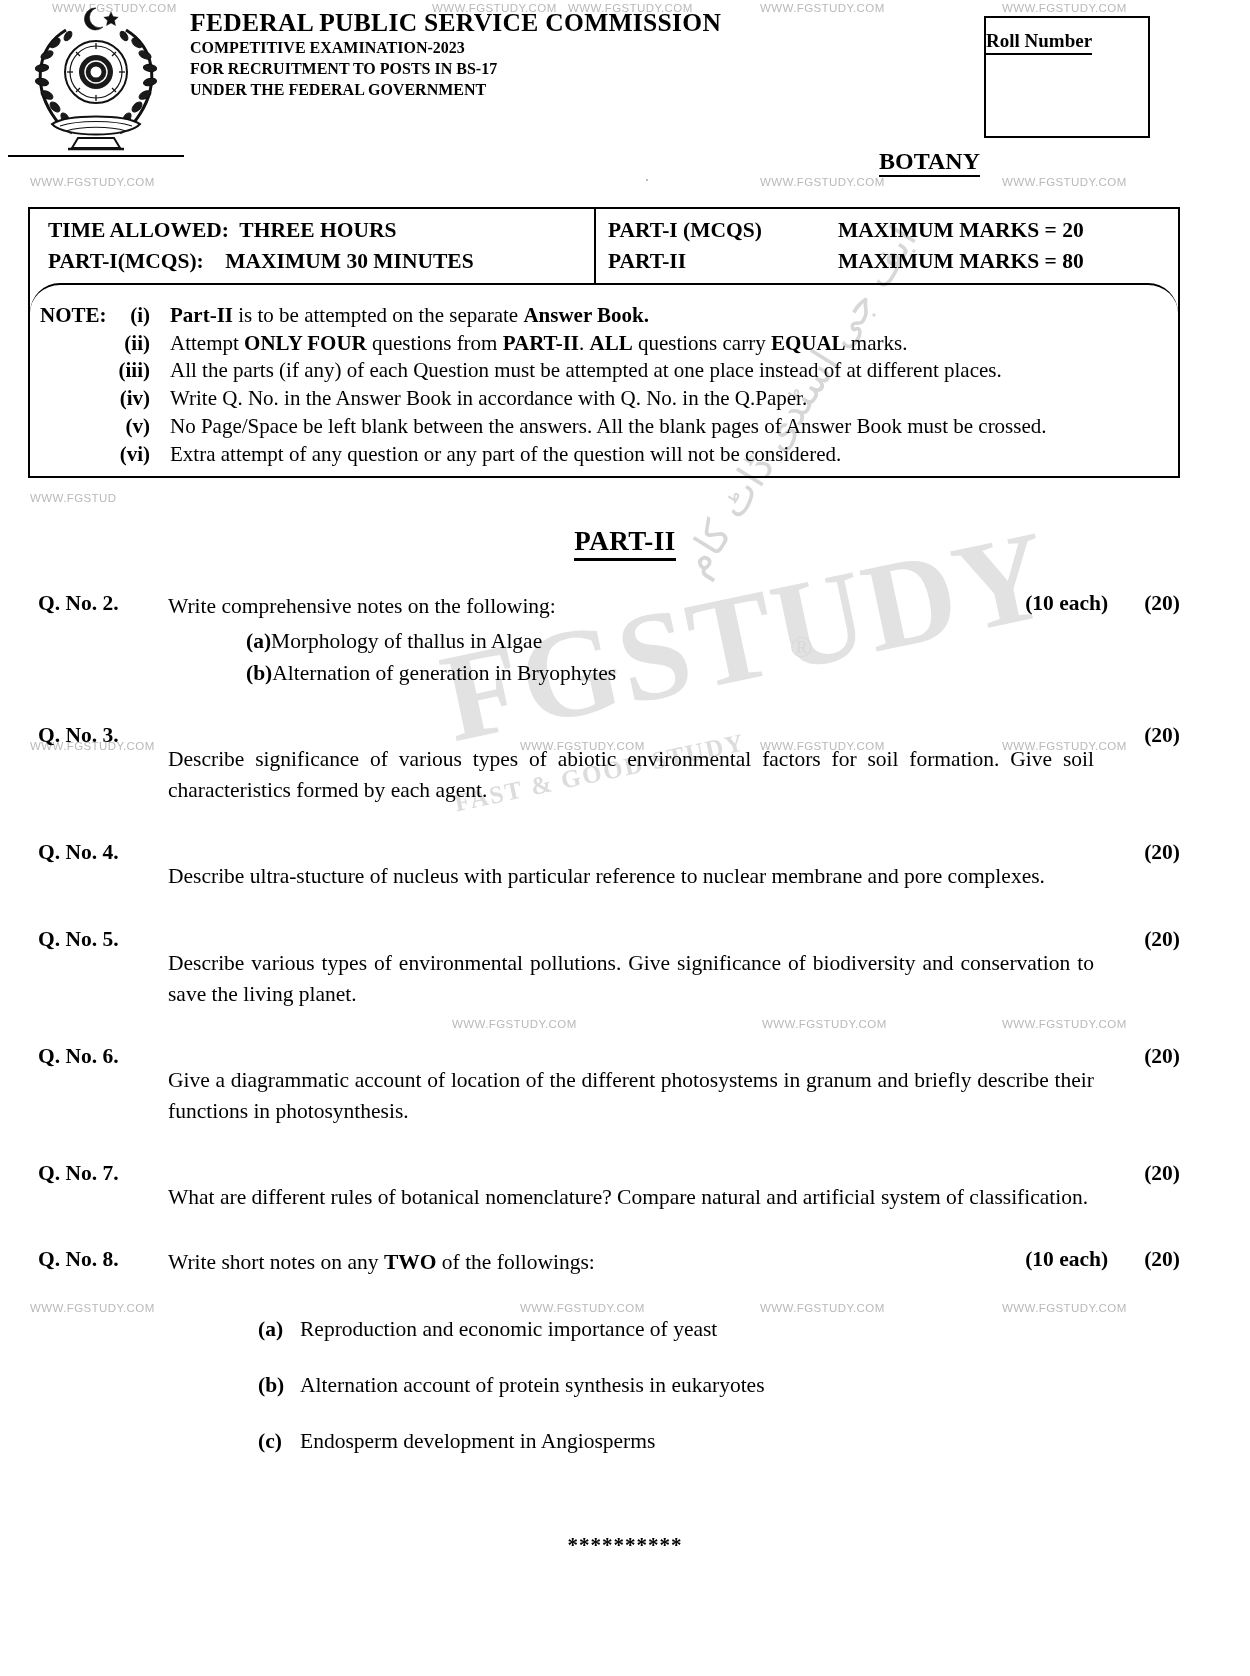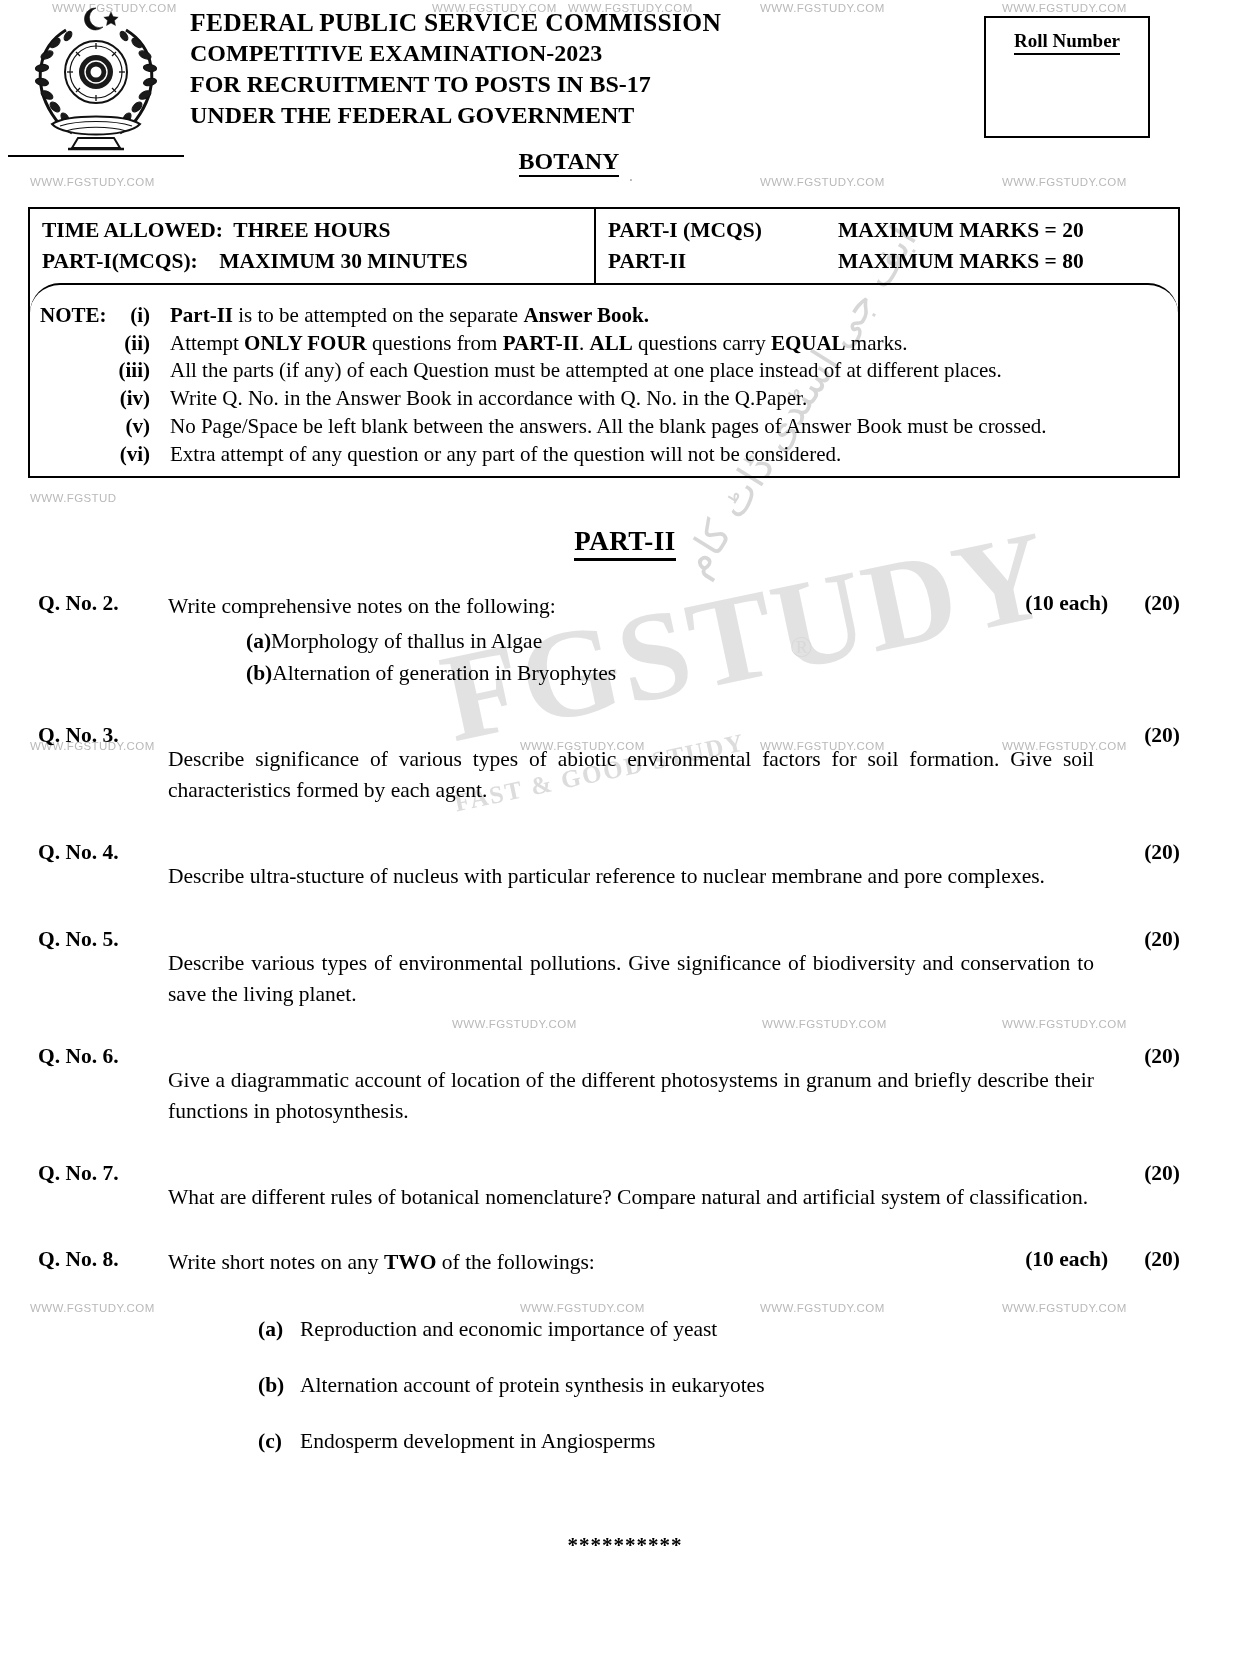--- a/index.html
+++ b/index.html
@@ -102,30 +102,30 @@
   }
   .head-titles .l1 {
     font-size: 25.5px;
     font-weight: bold;
     letter-spacing: 0.3px;
     line-height: 1.18;
   }
   .head-titles .l2,
   .head-titles .l3,
   .head-titles .l4 {
-    font-size: 24px;
+    font-size: 16px;
     font-weight: bold;
     line-height: 1.3;
   }
   .subject {
     position: absolute;
-    left: 174px;
+    left: 190px;
     top: 148px;
     width: 790px;
-    text-align: center;
+    text-align: right;
     font-size: 24px;
     font-weight: bold;
   }
   .subject span {
     border-bottom: 2.5px solid #000;
     padding-bottom: 1px;
   }
   .subject .tick {
     position: absolute;
     left: 455px;
@@ -135,21 +135,21 @@
     color: #555;
     border: none;
   }
   .roll-box {
     position: absolute;
     right: 100px;
     top: 16px;
     width: 162px;
     height: 118px;
     border: 2.5px solid #000;
-    text-align: center;
+    text-align: left;
   }
   .roll-box .lbl {
     display: inline-block;
     margin-top: 12px;
     font-size: 19px;
     font-weight: bold;
     border-bottom: 2px solid #000;
     padding-bottom: 1px;
   }
 
@@ -159,21 +159,21 @@
     z-index: 10;
     margin: 7px 70px 0 28px;
     border: 2.5px solid #000;
   }
   .info-row {
     display: flex;
   }
   .info-left {
     width: 566px;
     border-right: 2.5px solid #000;
-    padding: 6px 0 7px 12px;
+    padding: 6px 0 7px 18px;
     box-sizing: border-box;
   }
   .info-right {
     flex: 1;
     padding: 6px 0 7px 12px;
     box-sizing: border-box;
   }
   .info-left div,
   .info-right div {
     font-size: 21.5px;

